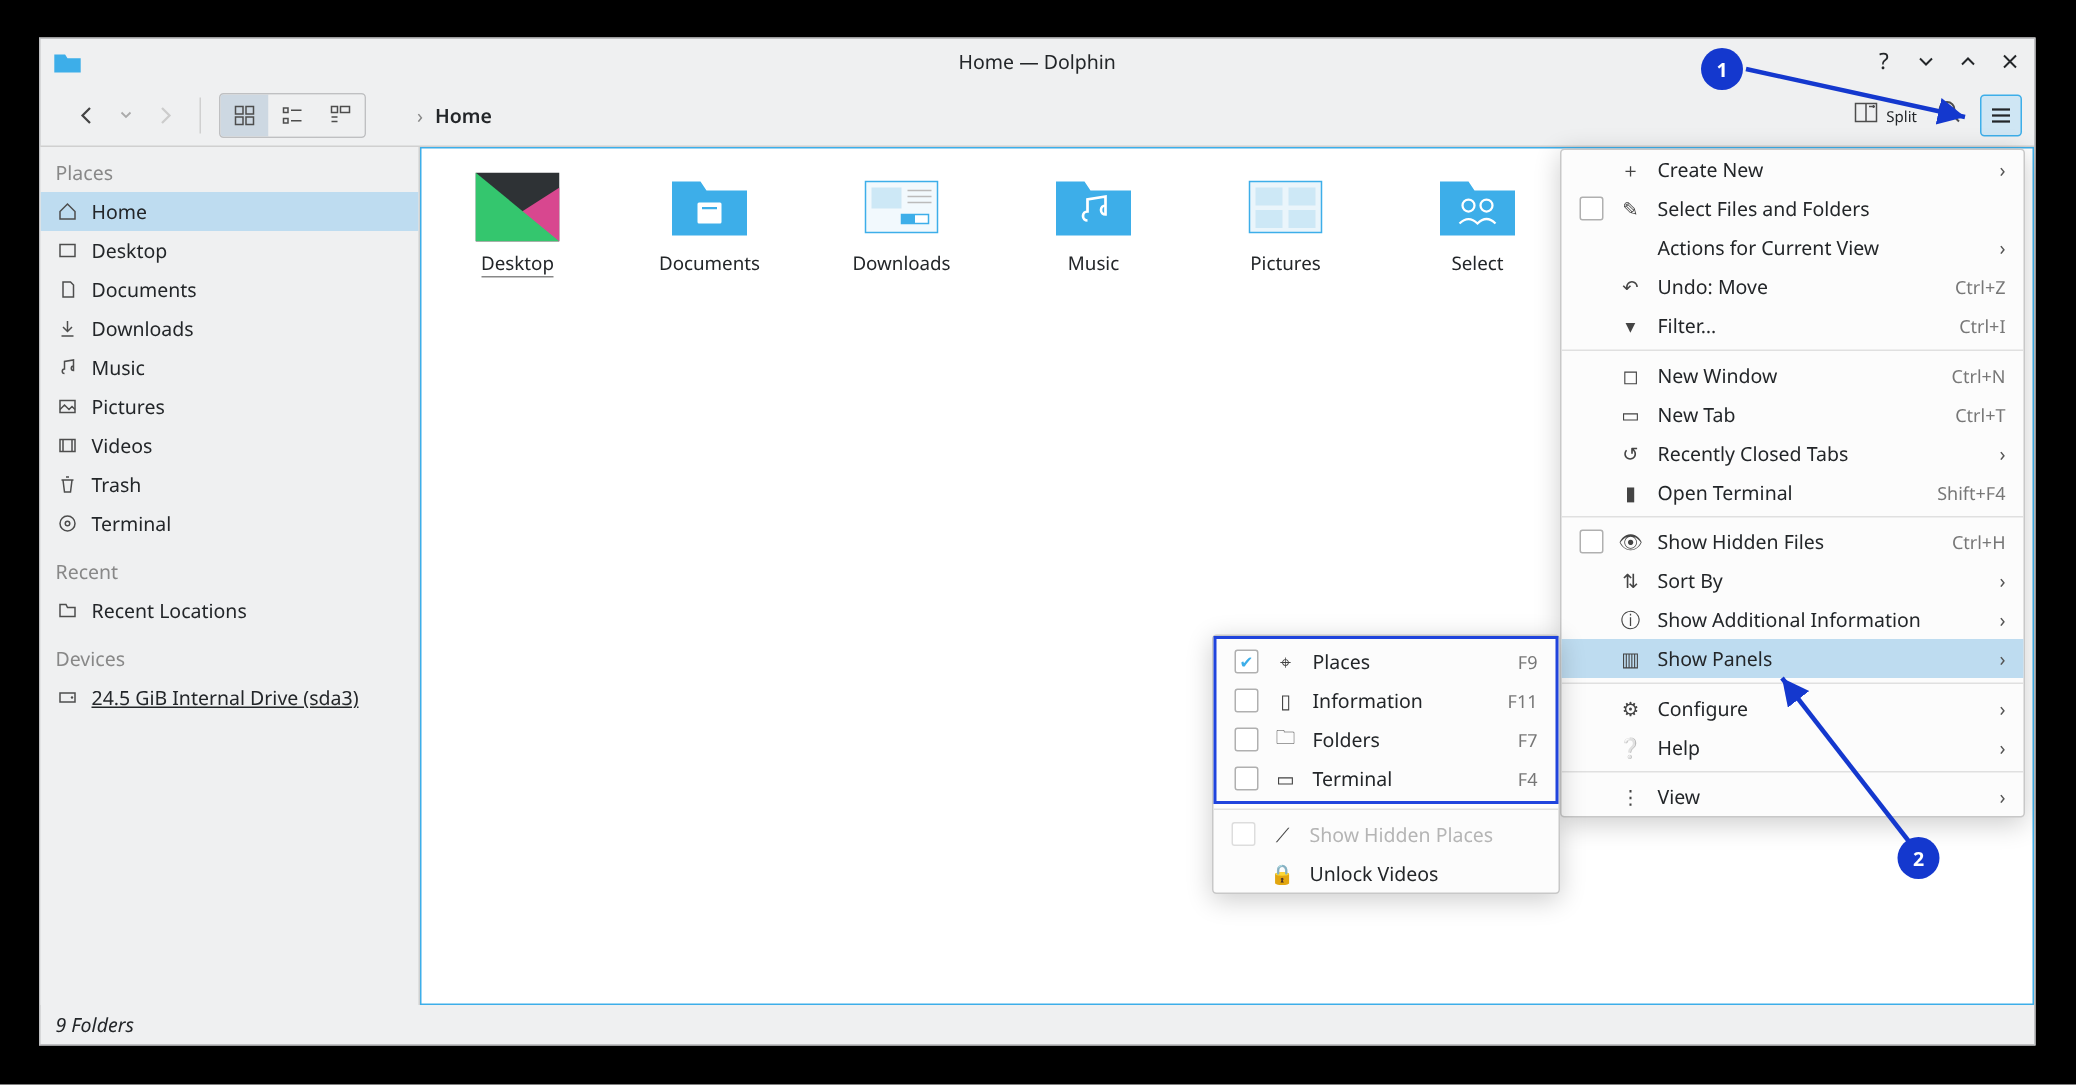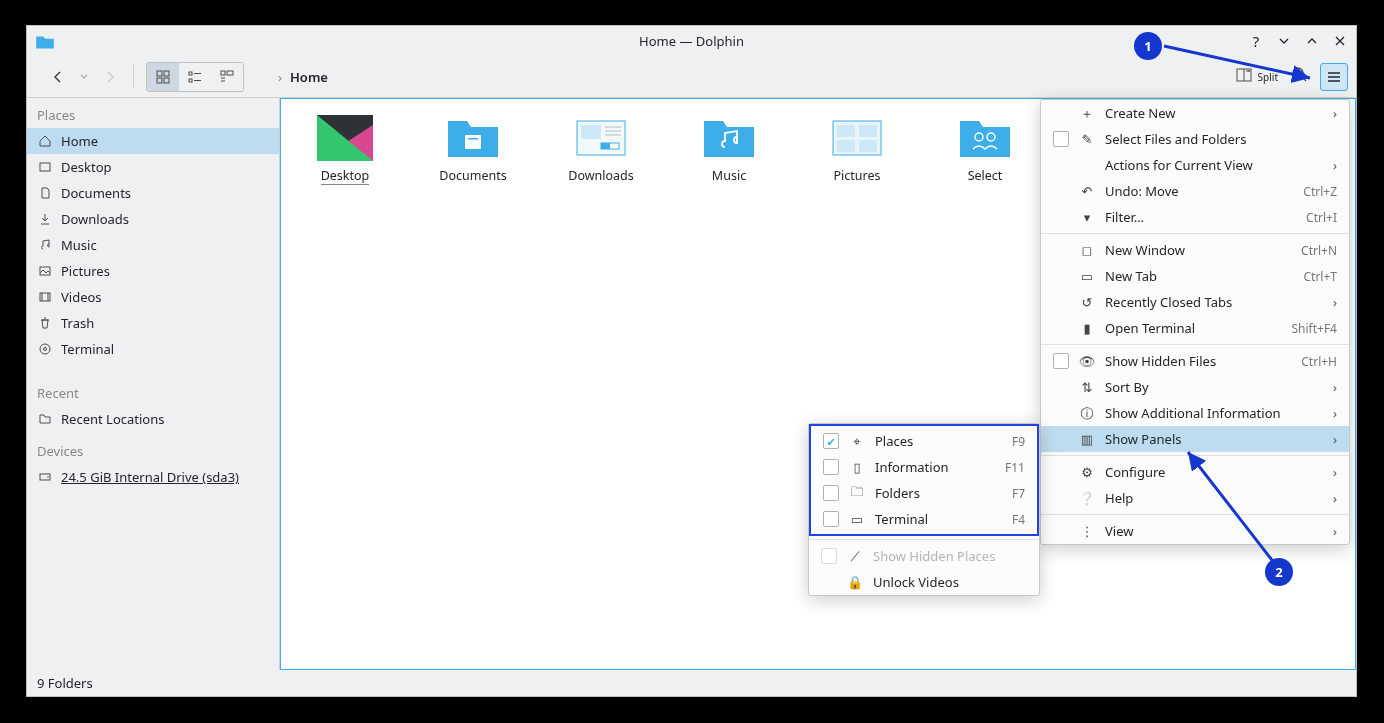--- a/index.html
+++ b/index.html
@@ -34,21 +34,21 @@
 .side-item.active { background: #bedcf0; }
 .side-item .icn { width: 16px; height: 16px; display: flex; align-items: center; justify-content: center; color: #4d4d4d; }
 .side-item.underlined span.lbl { text-decoration: underline; text-align: right; }
 
 .content { flex: 1; background: #fff; border: 1px solid #3daee9; margin: 0; padding: 16px 24px; display: flex; flex-wrap: wrap; align-content: flex-start; gap: 28px 48px; position: relative; }
 .file { width: 80px; display: flex; flex-direction: column; align-items: center; gap: 6px; font-size: 12.5px; color: #232629; text-align: center; }
 .file .thumb { width: 56px; height: 46px; display: flex; align-items: center; justify-content: center; }
 .file .thumb svg { width: 56px; height: 46px; }
 .file .fname.underlined { border-bottom: 1px solid #888; }
 
-.statusbar { height: 26px; display: flex; align-items: center; padding: 0 10px; font-size: 13px; color: #232629; gap: 12px; }
+.statusbar { height: 26px; display: flex; align-items: center; padding: 0 10px; font-size: 13px; color: #232629; gap: 12px; font-style: italic; }
 .statusbar .zoom-group { margin-left: auto; display: flex; align-items: center; gap: 10px; }
 .slider { width: 110px; height: 4px; background: #bedcf0; border-radius: 2px; position: relative; }
 .slider.blue { background: #47aee9; }
 .slider .knob { position: absolute; top: -5px; left: 22px; width: 14px; height: 14px; border-radius: 50%; background: #eff0f1; border: 1px solid #aaa; }
 
 .menu { position: absolute; background: #fcfcfc; border: 1px solid #c8c8c8; box-shadow: 0 4px 18px rgba(0,0,0,.2); font-size: 13px; color: #232629; border-radius: 3px; }
 .menu .row { height: 26px; display: flex; align-items: center; padding: 0 12px; gap: 10px; position: relative; }
 .menu .row.hover { background: #bedcf0; }
 .menu .row .chk { width: 16px; height: 16px; border: 1px solid #b0b0b0; border-radius: 2px; background: #fff; display: flex; align-items: center; justify-content: center; font-size: 11px; color: #3daee9; }
 .menu .row .micn { width: 16px; display: flex; justify-content: center; color: #444; }
@@ -243,21 +243,21 @@
       <div class="side-item">
           <span class="icn">
             <svg width="14" height="14" viewBox="0 0 14 14">
               <circle cx="7" cy="7" r="5" fill="none" stroke="#4d4d4d"></circle>
               <circle cx="7" cy="7" r="1.5" fill="none" stroke="#4d4d4d"></circle>
             </svg>
           </span>
           <span class="lbl">Terminal</span>
         </div>
 
-      <div class="side-header" style="margin-top:18px">Recent</div>
+      <div class="side-header" style="margin-top:6px">Recent</div>
       <div class="side-item">
           <span class="icn">
             <svg width="14" height="14" viewBox="0 0 14 14">
               <path d="M2 5 L2 11 L12 11 L12 5 L7 5 L6 3 L2 3 Z" fill="none" stroke="#4d4d4d"></path>
             </svg>
           </span>
           <span class="lbl">Recent Locations</span>
         </div>
 
       <div class="side-header" style="margin-top:6px">Devices</div>

